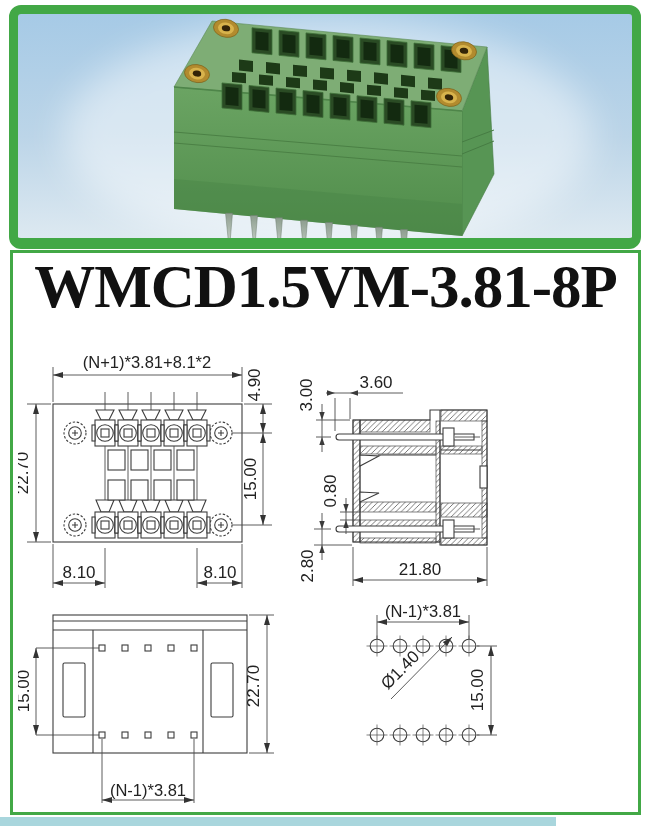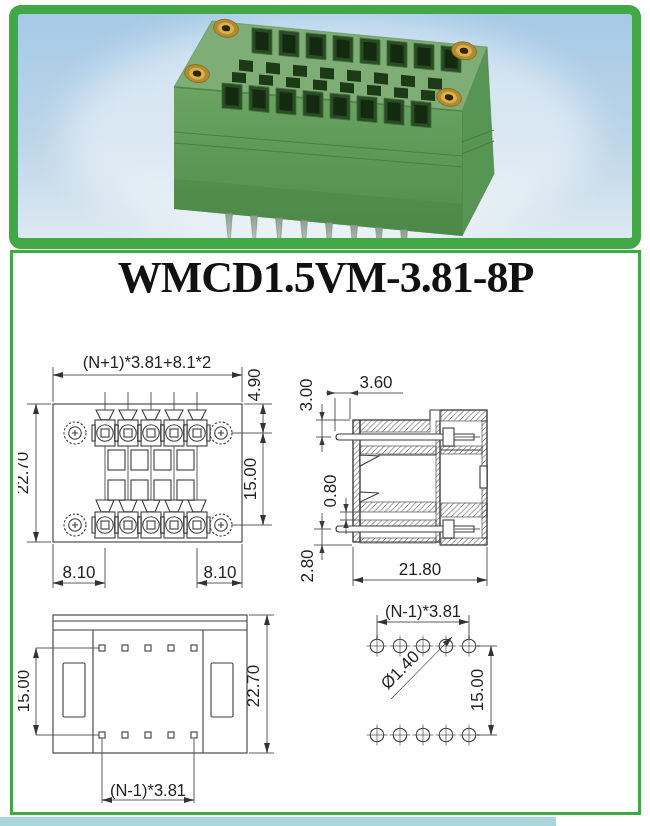--- a/index.html
+++ b/index.html
@@ -6,21 +6,21 @@
   .canvas{position:relative;width:650px;height:826px;background:#ffffff;overflow:hidden;
           font-family:"Liberation Sans","DejaVu Sans",sans-serif;}
   .photo-frame{position:absolute;left:9px;top:5px;width:632px;height:244px;box-sizing:border-box;
                border:9px solid #42a846;border-bottom-width:11px;border-radius:12px;overflow:hidden;
                background:linear-gradient(180deg,#a6cae6 0%,#bcd5e8 55%,#dde9f1 100%);}
   .photo-frame svg{display:block;}
   .main-box{position:absolute;left:10px;top:250px;width:631px;height:565px;box-sizing:border-box;
             border:3px solid #42a846;background:transparent;}
   .title{position:absolute;left:10px;top:252px;width:631px;text-align:center;
          font-family:"Liberation Serif","DejaVu Serif",serif;font-weight:bold;
-         font-size:44px;color:#111;letter-spacing:-1px;white-space:nowrap;}
+         font-size:61px;color:#111;letter-spacing:-1px;white-space:nowrap;}
   .drw{position:absolute;}
   .drw text{font-family:"Liberation Sans","DejaVu Sans",sans-serif;font-size:17px;fill:#222;}
   .drw .fm{font-size:16.5px;}
   .ln{stroke:#3d3d3d;stroke-width:1.1;fill:none;}
   .lnf{stroke:#3d3d3d;stroke-width:1.1;fill:#ffffff;}
   .dm{stroke:#4a4a4a;stroke-width:0.9;fill:none;}
   .ar{fill:#3a3a3a;stroke:none;}
   .footer-strip{position:absolute;left:0;top:817px;width:556px;height:9px;background:#a9d6dd;}
 </style>
 </head>

